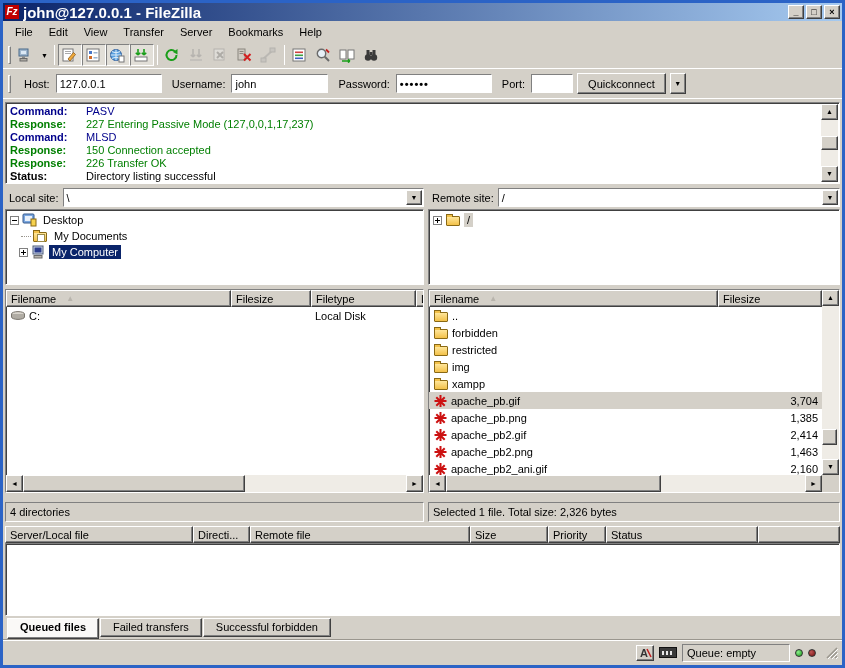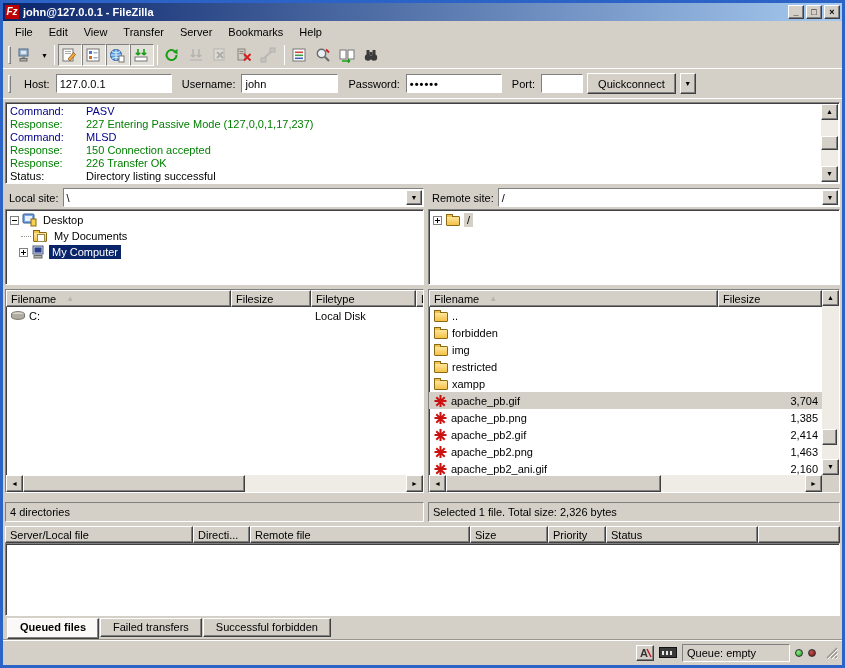--- a/index.html
+++ b/index.html
@@ -17,21 +17,21 @@
              border-right:1px solid #fff; border-bottom:1px solid #fff;
              box-shadow:inset 1px 1px 0 #404040; background:#fff; }
   .sunken-lite { border-top:1px solid #808080; border-left:1px solid #808080;
              border-right:1px solid #fff; border-bottom:1px solid #fff; }
 
   
   .titlebar { height:18px; flex:0 0 18px; background:linear-gradient(90deg,#0a246a,#a6caf0);
               display:flex; align-items:center; padding:0 2px; }
   .logo { width:14px; height:14px; background:#bf0000; color:#fff; font-weight:bold; font-style:italic;
           font-size:10px; line-height:14px; text-align:center; margin-right:4px; flex:0 0 14px; }
-  .title-text { color:#fff; font-weight:bold; font-size:11px; flex:1;
+  .title-text { color:#fff; font-weight:bold; font-size:15px; flex:1;
                 white-space:nowrap; overflow:hidden; }
   .winbtn { width:16px; height:14px; margin-left:2px; font-size:9px; line-height:12px; text-align:center;
             font-weight:bold; color:#000; cursor:default; }
 
   
   .menubar { height:21px; flex:0 0 21px; display:flex; align-items:center; padding-left:4px; }
   .menu-item { padding:3px 8px; }
 
   
   .toolbar { height:27px; flex:0 0 27px; display:flex; align-items:center; padding:0 2px;
@@ -52,21 +52,21 @@
               border-bottom:1px solid #fff; }
   .qc-label { margin:0 2px 0 6px; }
   .qc-input { height:19px; font-family:"Liberation Sans",sans-serif; font-size:11px; padding:0 3px; outline:none; }
   .qc-btn { height:21px; padding:4px 10px; font-size:11px; font-family:"Liberation Sans",sans-serif; }
   .qc-drop { width:16px; height:21px; font-size:7px; line-height:19px; text-align:center; }
 
   
   .log { margin:3px 2px; height:82px; flex:0 0 82px; position:relative;
          padding:2px 20px 2px 4px; overflow:hidden; }
   .log-line { line-height:13px; white-space:nowrap; }
-  .log-label { display:inline-block; width:76px; }
+  .log-label { display:inline-block; width:76px;font-weight:bold; }
   .cmd  { color:#00008b; }
   .resp { color:#007f00; }
   .stat { color:#000; }
 
   
   .vscroll { position:absolute; top:1px; right:1px; bottom:1px; width:17px; background:#efece6;
              display:flex; flex-direction:column; }
   .sb-btn { width:17px; height:16px; flex:0 0 16px; font-size:8px; line-height:14px; text-align:center; color:#000; }
   .sb-track { flex:1; position:relative; }
   .sb-thumb { position:absolute; left:0; width:17px; background:#d4d0c8; }
@@ -311,21 +311,21 @@
             <circle cx="5" cy="10.5" r="3.2" fill="#3a3a3a"></circle>
             <circle cx="11" cy="10.5" r="3.2" fill="#3a3a3a"></circle>
           </svg>
         </span>
     </div>
   </div>
 
   <div class="quickbar">
     <div class="gripper"></div>
     <span class="qc-label">Host:</span>
-    <input class="qc-input sunken-lite" style="width: 116px;" value="127.0.0.1">
+    <input class="qc-input sunken-lite" style="width: 106px;" value="127.0.0.1">
     <span class="qc-label">Username:</span>
     <input class="qc-input sunken-lite" style="width: 97px;" value="john">
     <span class="qc-label">Password:</span>
     <input class="qc-input sunken-lite" style="width: 96px; font-weight: bold; letter-spacing: 1px;" value="••••••">
     <span class="qc-label">Port:</span>
     <input class="qc-input sunken-lite" style="width: 42px;" value="">
     <button class="qc-btn raised">Quickconnect</button>
     <div class="qc-drop raised">▼</div>
   </div>
 
@@ -480,30 +480,30 @@
                   <span class="icon folder"></span>
                   <span>forbidden</span>
                 </div>
               <div class="fcell right" style="width:104px;flex:0 0 104px">
                   <span></span>
                 </div>
             </div>
             <div class="frow">
               <div class="fcell" style="flex:1">
                   <span class="icon folder"></span>
+                  <span>restricted</span>
+                </div>
+              <div class="fcell right" style="width:104px;flex:0 0 104px">
+                  <span></span>
+                </div>
+            </div>
+            <div class="frow">
+              <div class="fcell" style="flex:1">
+                  <span class="icon folder"></span>
                   <span>img</span>
-                </div>
-              <div class="fcell right" style="width:104px;flex:0 0 104px">
-                  <span></span>
-                </div>
-            </div>
-            <div class="frow">
-              <div class="fcell" style="flex:1">
-                  <span class="icon folder"></span>
-                  <span>restricted</span>
                 </div>
               <div class="fcell right" style="width:104px;flex:0 0 104px">
                   <span></span>
                 </div>
             </div>
             <div class="frow">
               <div class="fcell" style="flex:1">
                   <span class="icon folder"></span>
                   <span>xampp</span>
                 </div>

